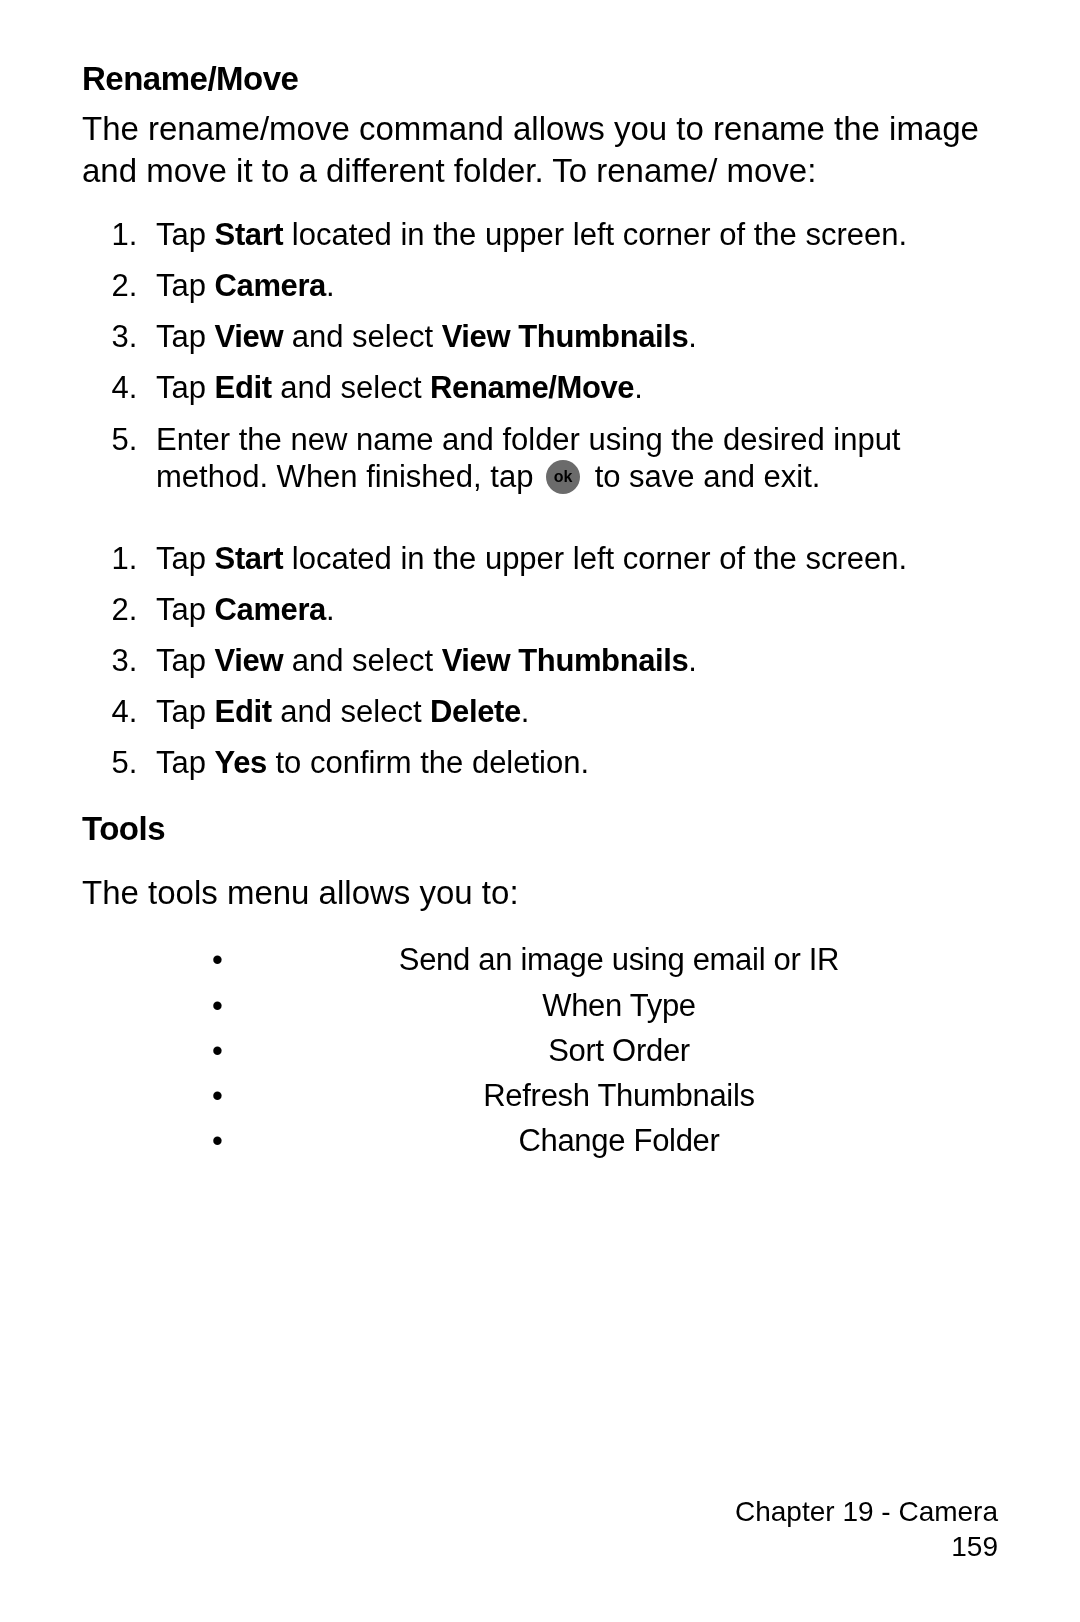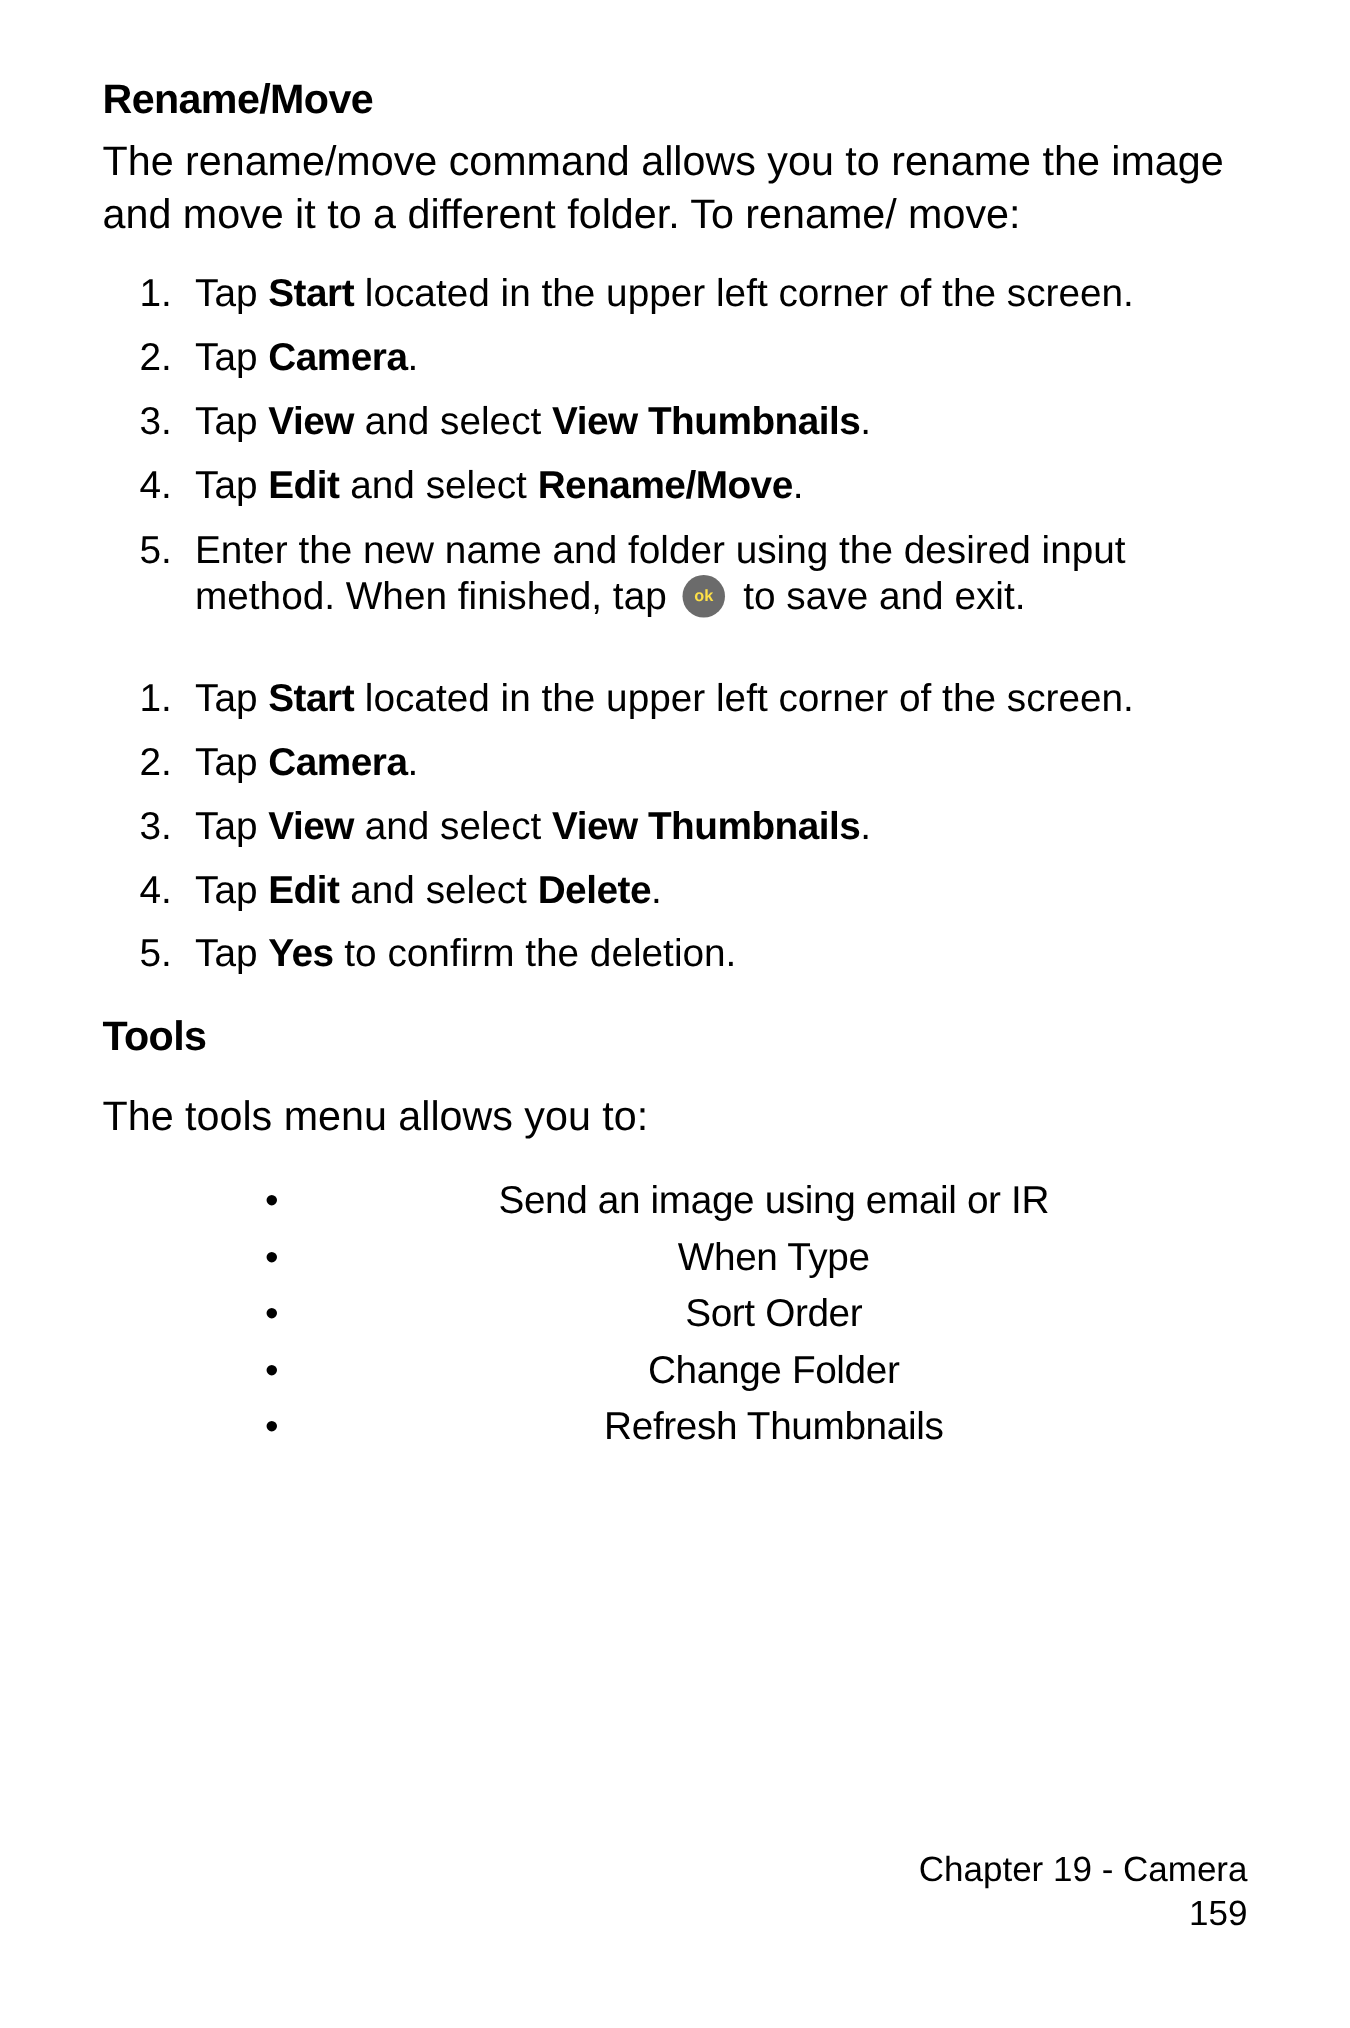--- a/index.html
+++ b/index.html
@@ -74,31 +74,31 @@
     line-height: 1.2;
   }
   .ok-icon {
     display: inline-flex;
     align-items: center;
     justify-content: center;
     width: 34px;
     height: 34px;
     border-radius: 50%;
     background: #6b6b6b;
-    color: #fde047;
-    font-size: 13px;
+    color: #000000;
+    font-size: 16px;
     font-weight: 700;
     letter-spacing: 0px;
     vertical-align: middle;
     margin: 0 6px 4px 4px;
   }
   .footer {
     position: absolute;
     right: 82px;
-    bottom: 74px;
+    bottom: 58px;
     font-family: Arial, Helvetica, sans-serif;
     font-size: 28px;
     text-align: right;
     line-height: 1.25;
   }
   .gap-sm { height: 14px; }
   .gap-md { height: 20px; }
 </style>
 </head>
 <body>
@@ -148,22 +148,22 @@
 
   <h3 class="section-heading">Tools</h3>
   <div class="gap-sm"></div>
   <p class="body-text">The tools menu allows you to:</p>
   <div class="gap-md"></div>
 
   <ul class="bullets">
     <li>Send an image using email or IR</li>
     <li>When Type</li>
     <li>Sort Order</li>
+    <li>Refresh Thumbnails</li>
     <li>Change Folder</li>
-    <li>Refresh Thumbnails</li>
   </ul>
 
   <div class="footer">
     <div>Chapter 19 - Camera</div>
     <div>159</div>
   </div>
 
 </div>
 
 </body></html>

